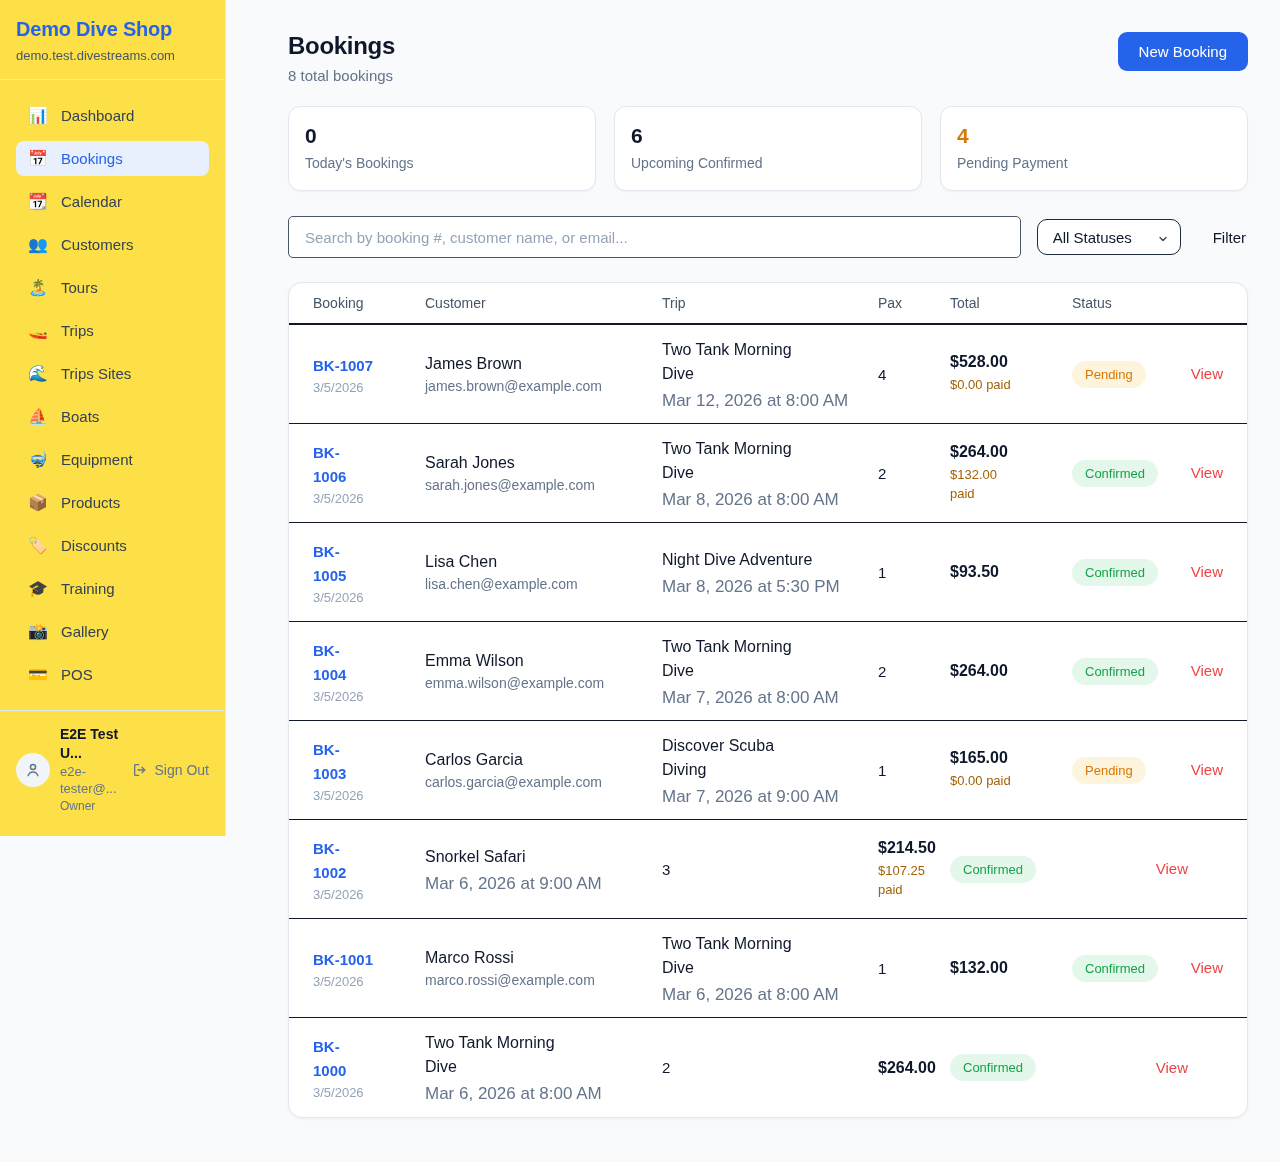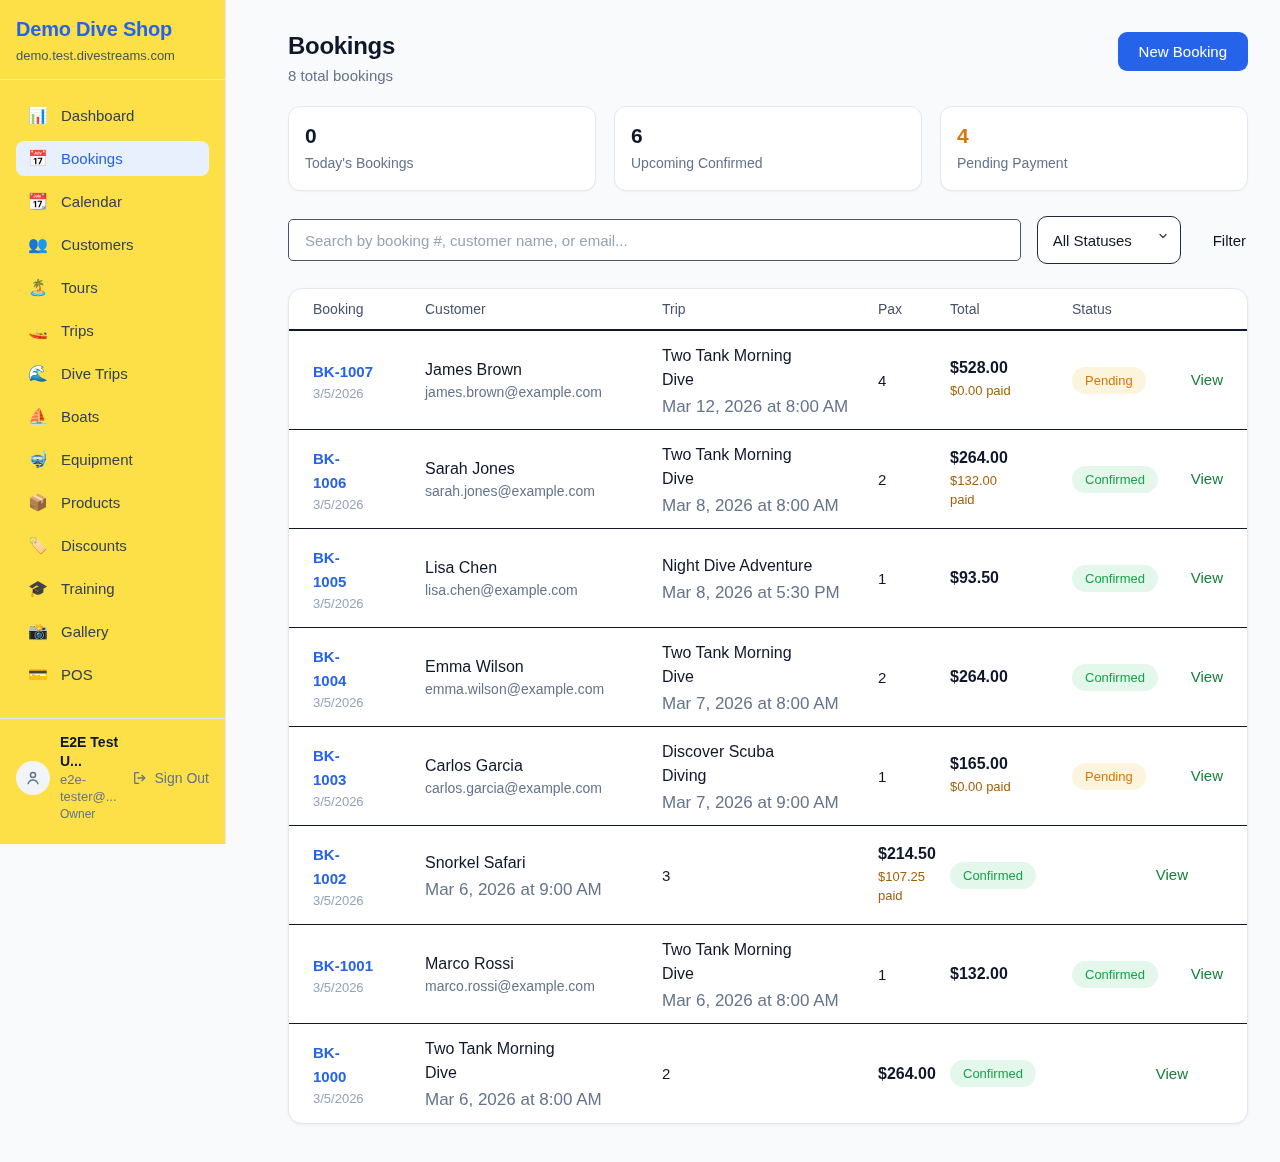--- a/index.html
+++ b/index.html
@@ -29,21 +29,21 @@
     padding: 8px 12px; margin-bottom: 8px;
     border-radius: 8px;
     font-size: 15px; color: #334155;
     cursor: pointer; white-space: nowrap;
   }
   .nav-item .nav-icon { font-size: 16px; width: 20px; text-align: center; }
   .nav-item.active { background: #e8f0fe; color: #2563eb; }
 
   .user-section {
     border-top: 1px solid #e2e8f0;
-    margin-top: 10px;
+    margin-top: 2px;
     padding: 14px 16px 22px;
     display: flex; align-items: center; gap: 10px;
   }
   .avatar {
     width: 34px; height: 34px; border-radius: 50%;
     background: #f1f5f9; color: #64748b;
     display: flex; align-items: center; justify-content: center;
     flex-shrink: 0;
   }
   .user-info { line-height: 1.35; min-width: 0; }
@@ -86,21 +86,21 @@
   .search-input {
     flex: 1; height: 42px;
     border: 1px solid #475569; border-radius: 5px;
     padding: 0 16px;
     font-family: inherit; font-size: 15px; color: #0f172a;
     background: #fff; outline: none;
   }
   .search-input::placeholder { color: #94a3b8; }
   .select-wrap { position: relative; }
   .status-select {
-    height: 48px; min-width: 144px;
+    height: 36px; min-width: 144px;
     border: 1px solid #1e293b; border-radius: 10px;
     background: #fff;
     padding: 0 34px 0 15px;
     font-family: inherit; font-size: 15px; color: #0f172a;
     appearance: none; -webkit-appearance: none;
     cursor: pointer;
   }
   .select-chevron { position: absolute; right: 12px; top: 14px; pointer-events: none; color: #334155; }
   .filter-label { font-size: 15px; color: #0f172a; margin: 0 2px 0 16px; cursor: pointer; background: none; border: none; font-family: inherit; }
 
@@ -138,21 +138,21 @@
   .total-paid { font-size: 13px; color: #a16207; margin-top: 5px; white-space: pre-line; line-height: 1.45; }
   .badge {
     display: inline-block;
     padding: 6px 13px;
     border-radius: 999px;
     font-size: 13px;
   }
   .badge.pending { background: #fdf4dd; color: #d97706; }
   .badge.confirmed { background: #e4f7eb; color: #16a34a; }
   .cell-action { text-align: right; }
-  .view-link { font-size: 15px; font-weight: 500; color: #15803d; text-decoration: none; }
+  .view-link { font-size: 15px; font-weight: 500; color: #ef4444; text-decoration: none; }
 </style>
 </head>
 <body>
 
 <aside class="sidebar">
   <div class="brand">
     <div class="brand-name">Demo Dive Shop</div>
     <div class="brand-domain">demo.test.divestreams.com</div>
   </div>
 
@@ -183,21 +183,21 @@
         <span>Tours</span>
       </div>
 
       <div class="nav-item">
         <span class="nav-icon">🚤</span>
         <span>Trips</span>
       </div>
 
       <div class="nav-item">
         <span class="nav-icon">🌊</span>
-        <span>Dive Trips</span>
+        <span>Trips Sites</span>
       </div>
 
       <div class="nav-item">
         <span class="nav-icon">⛵</span>
         <span>Boats</span>
       </div>
 
       <div class="nav-item">
         <span class="nav-icon">🤿</span>
         <span>Equipment</span>

